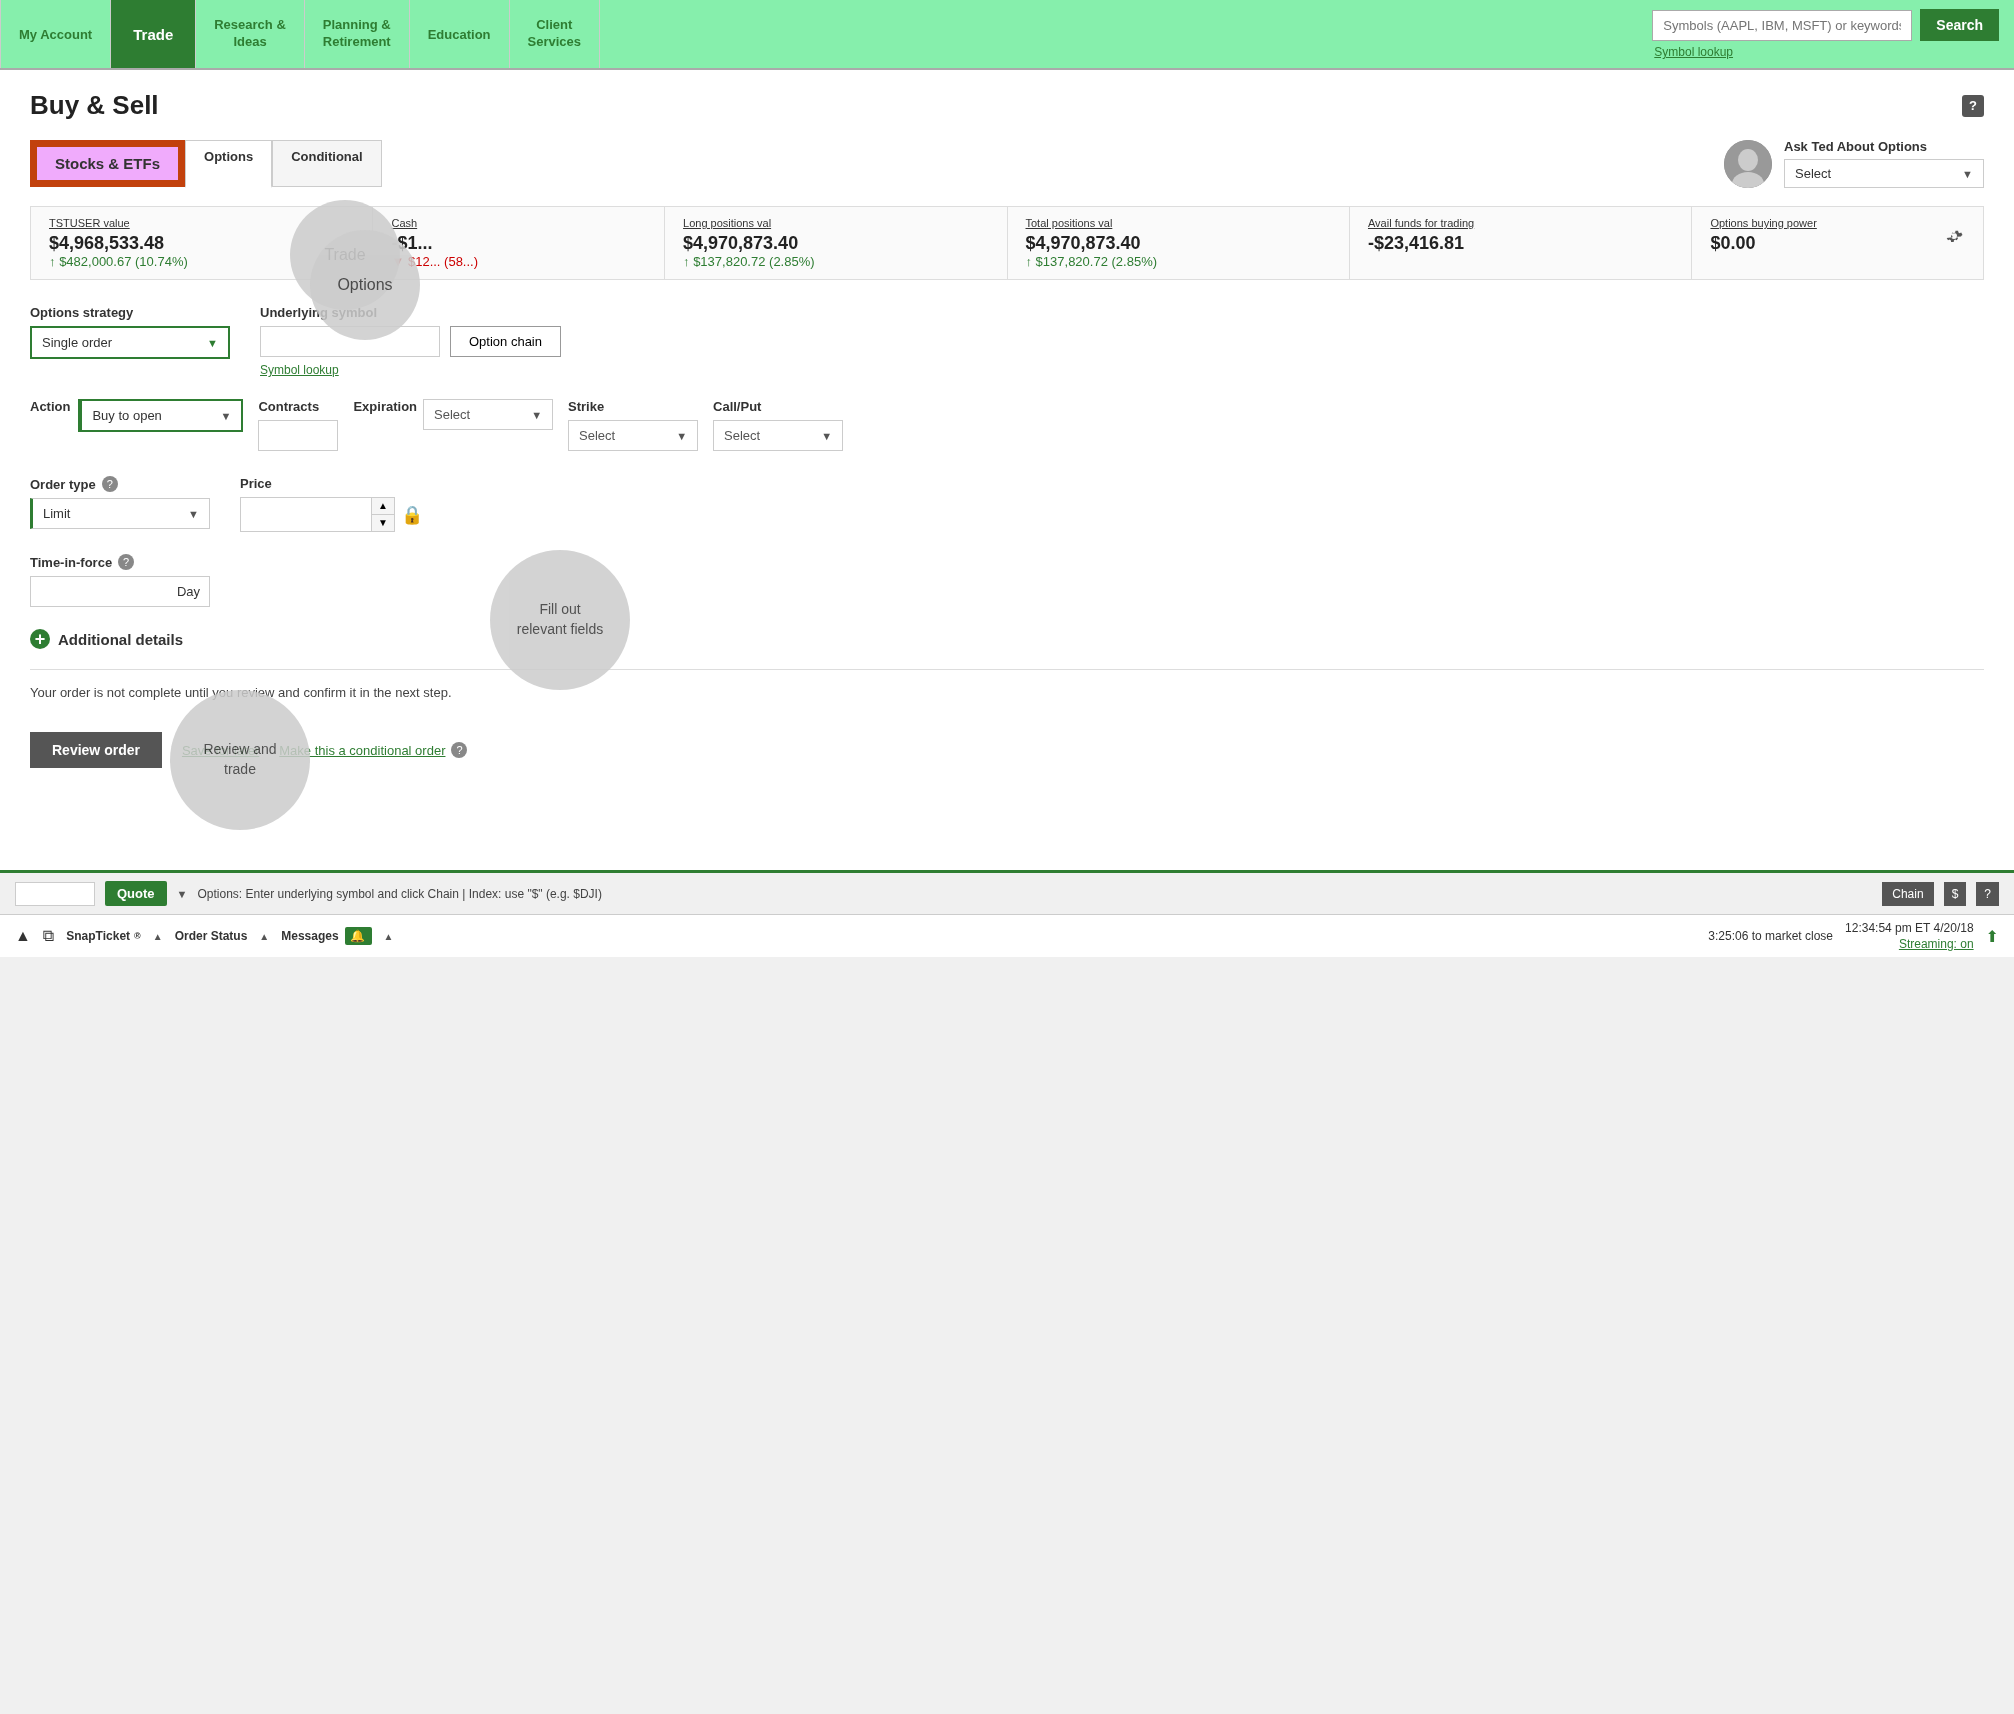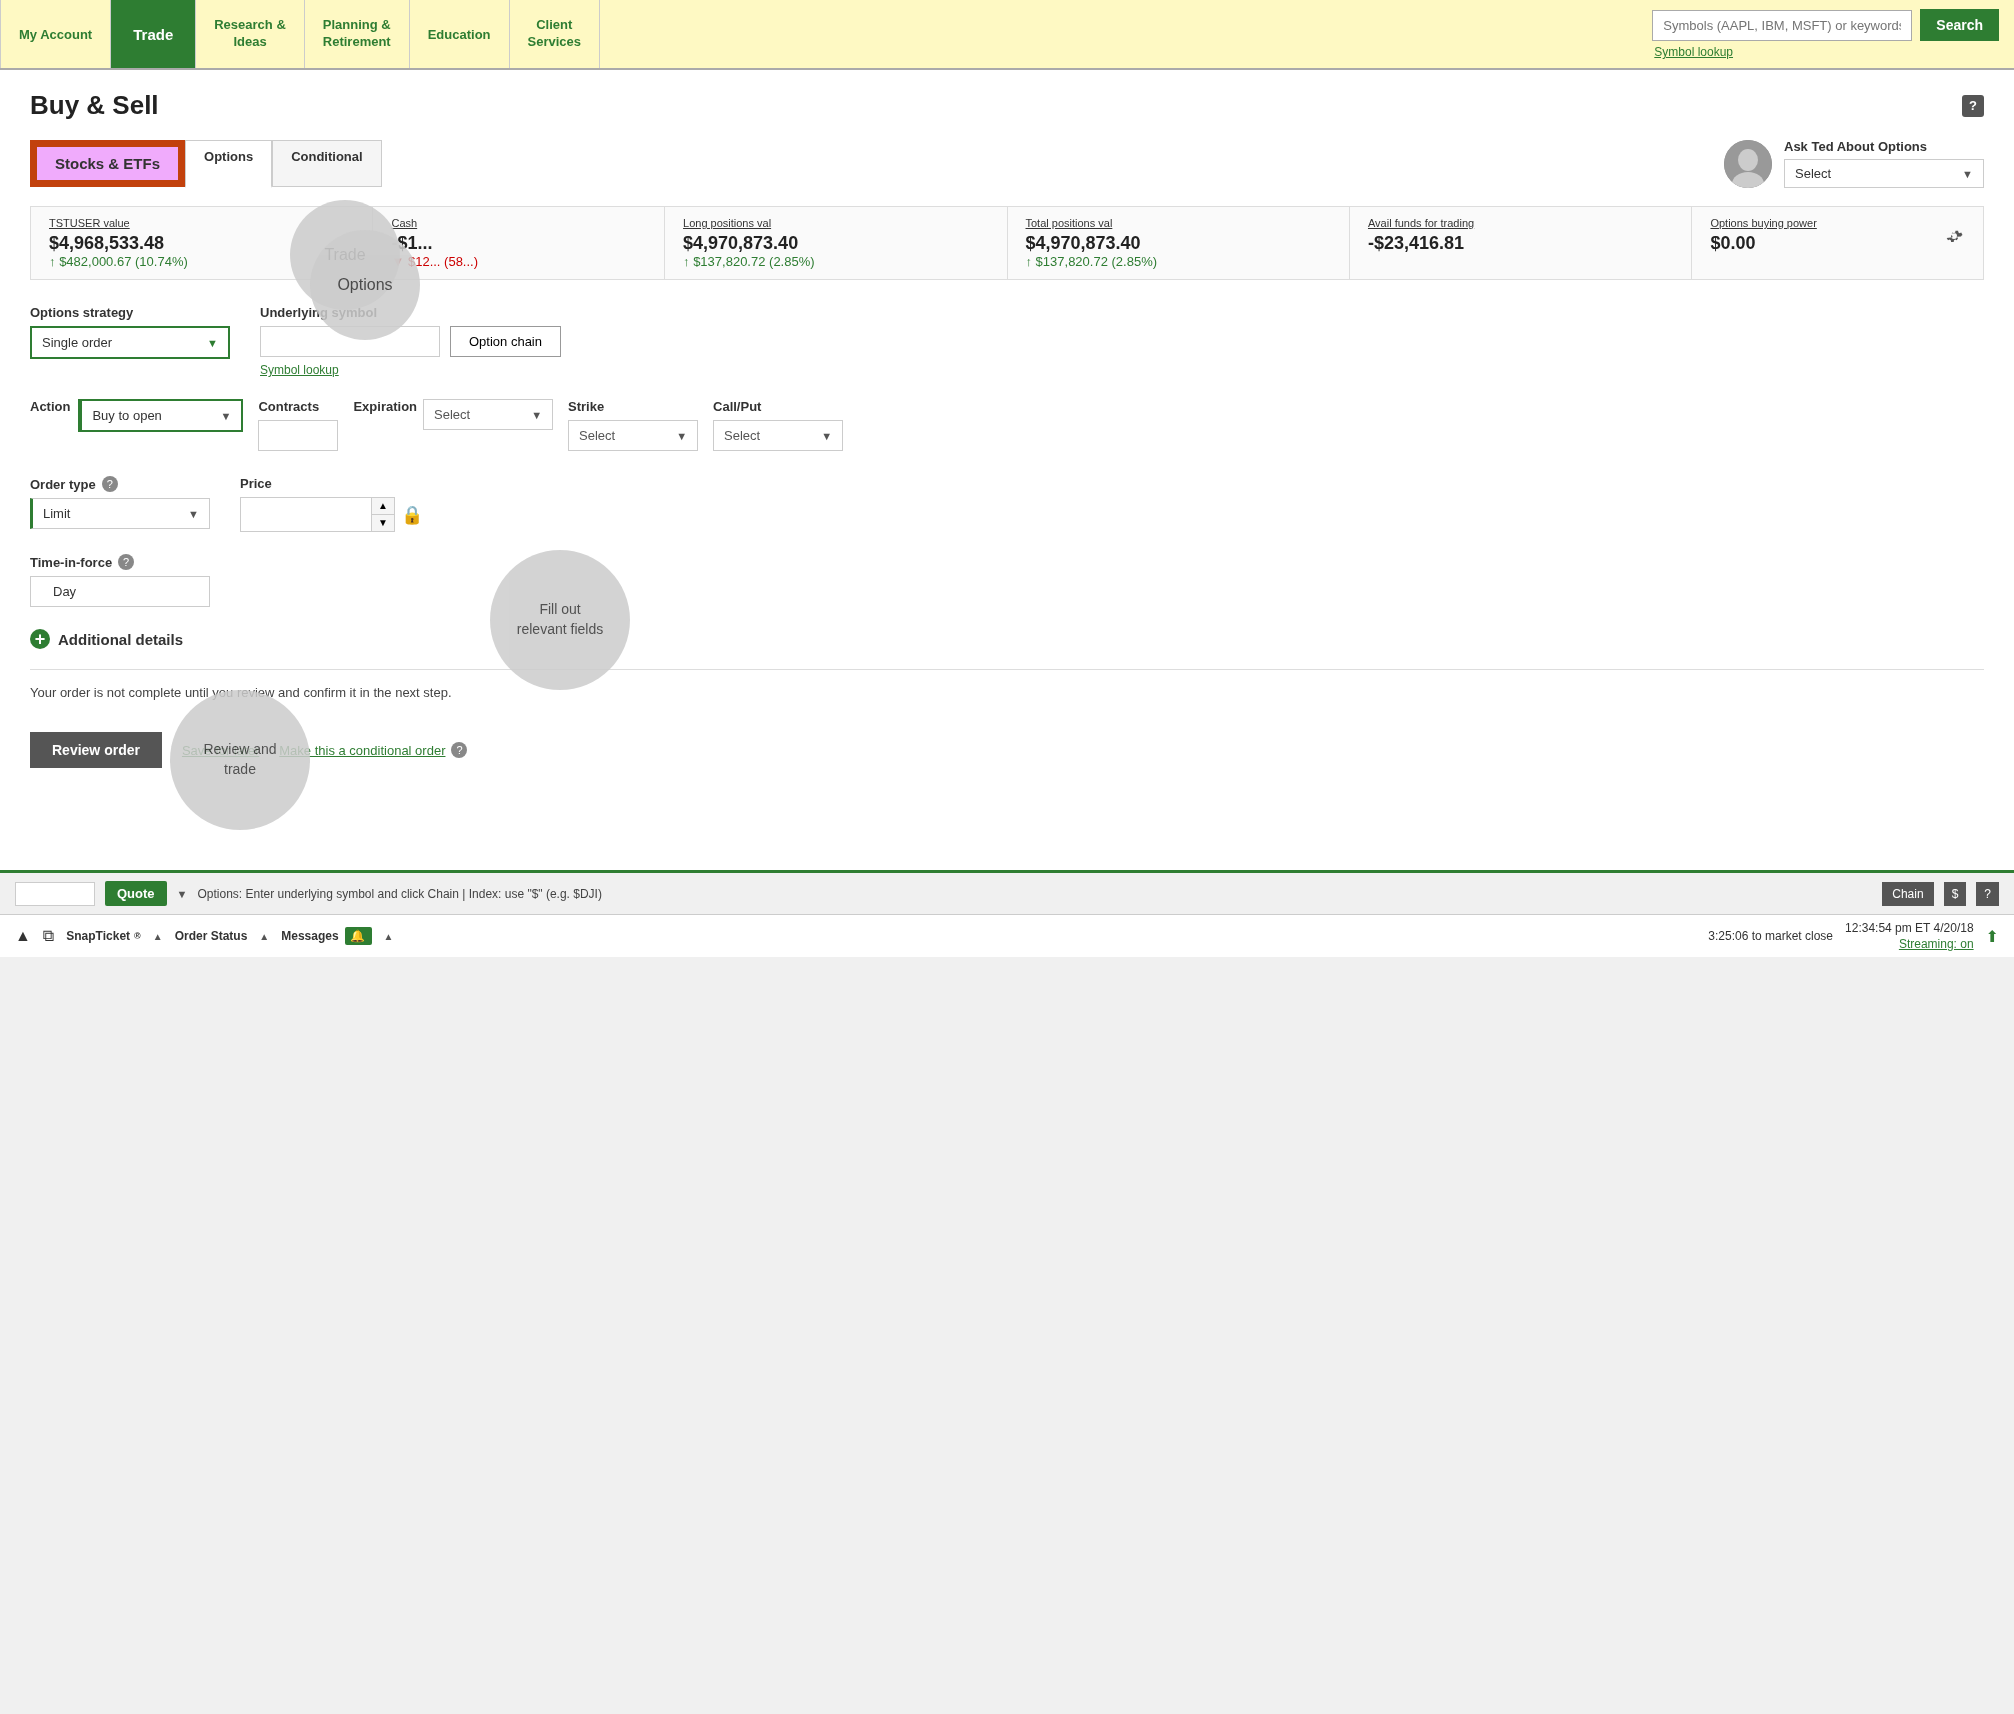--- a/index.html
+++ b/index.html
@@ -12,21 +12,21 @@
     .page-wrapper { position: relative; }
 
     
     .nav-right { display: flex; flex-direction: column; justify-content: center; padding: 5px 15px; gap: 3px; }
   </style>
 </head>
 <body>
 
 <div class="page-wrapper">
 
-  <div style="display:flex; align-items:stretch; background:#fef9c3; border-bottom:2px solid #aaa; height:70px;">
+  <div style="display:flex; align-items:stretch; background:#86efac; border-bottom:2px solid #aaa; height:70px;">
     <div class="nav-item" style="font-size:13px; color:#2e7d32;">
       <span>My Account</span>
     </div>
     <div class="nav-item active" style="background:#2e7d32; color:white; font-size:15px; font-weight:bold; padding:0 22px;">
       <span>Trade</span>
     </div>
     <div class="nav-item" style="font-size:13px; color:#2e7d32; text-align:center; white-space:pre-line; line-height:1.3;">
       <span style="white-space:pre-line;">Research &amp;
 Ideas</span>
     </div>
@@ -209,21 +209,21 @@
           <span style="font-size:18px;color:#666;cursor:default;">🔒</span>
         </div>
       </div>
     </div>
 
     <div style="display:flex;flex-direction:column;gap:6px;margin-bottom:22px;">
       <div style="display:flex;align-items:center;gap:6px;">
         <label style="font-size:13px;font-weight:bold;color:#333;">Time-in-force</label>
         <div style="width:16px;height:16px;background:#888;color:white;border-radius:50%;display:flex;align-items:center;justify-content:center;font-size:11px;cursor:pointer;">?</div>
       </div>
-      <div style="display:flex;align-items:center;border:1px solid #ccc;padding:7px 22px;font-size:13px;background:white;cursor:pointer;width:180px;justify-content:flex-start;">
+      <div style="display:flex;align-items:center;border:1px solid #ccc;padding:7px 9px;font-size:13px;background:white;cursor:pointer;width:180px;justify-content:flex-end;">
         <span>Day</span>
       </div>
     </div>
 
     <div style="display:flex;align-items:center;gap:8px;margin-bottom:20px;cursor:pointer;">
       <div style="width:20px;height:20px;background:#2e7d32;color:white;border-radius:50%;display:flex;align-items:center;justify-content:center;font-size:18px;font-weight:bold;line-height:1;">+</div>
       <span style="font-size:15px;font-weight:bold;color:#333;">Additional details</span>
     </div>
 
     <hr style="border:none;border-top:1px solid #ddd;margin:15px 0;">

